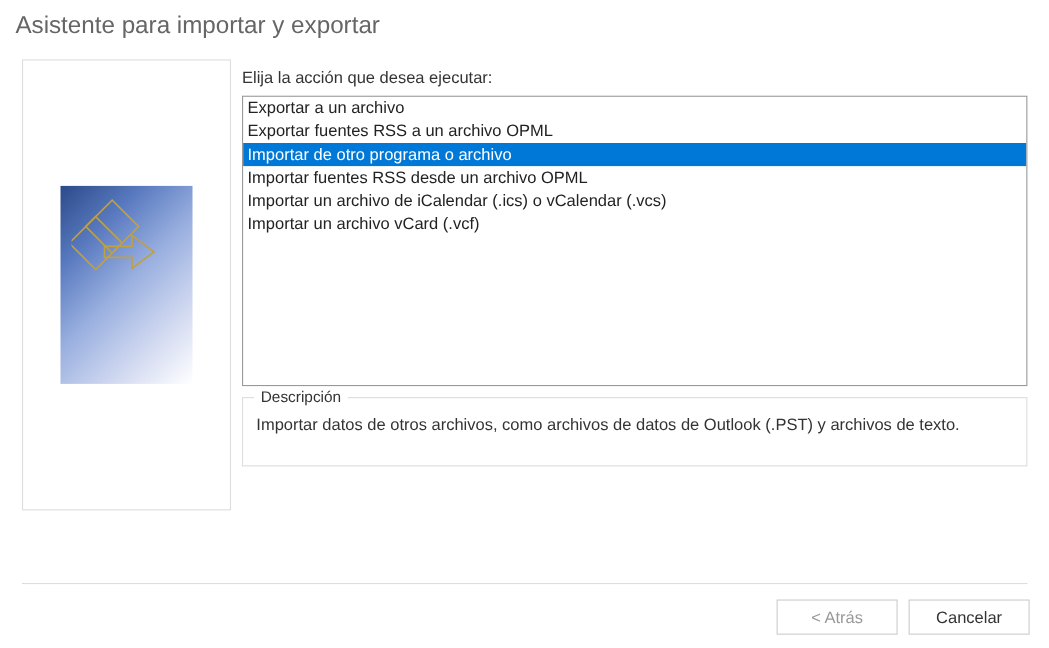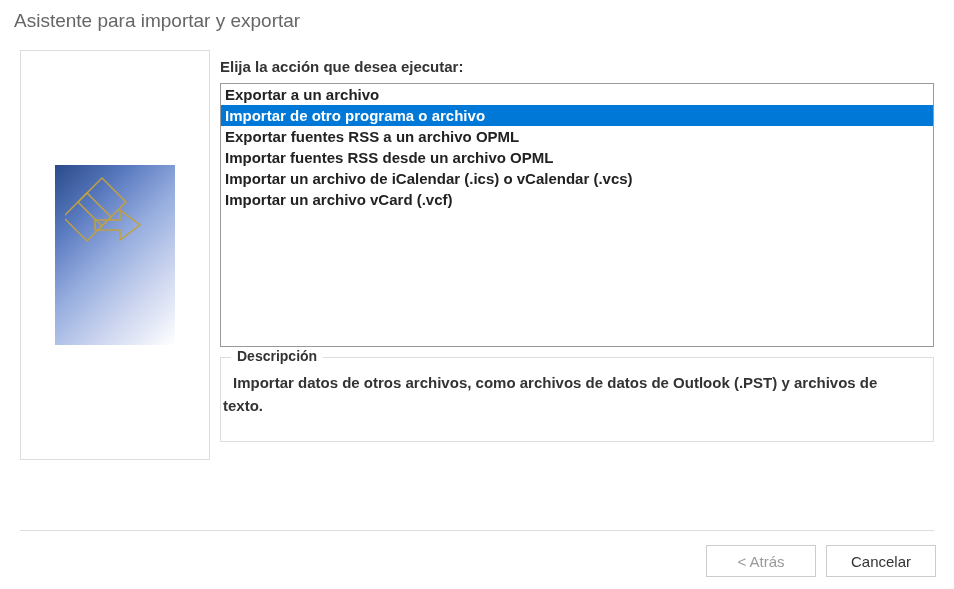--- a/index.html
+++ b/index.html
@@ -8,29 +8,28 @@
       font-size: 14px;
       background: #ffffff;
       color: #333;
       width: 954px;
       height: 589px;
       overflow: hidden;
       position: relative;
     }
     .titlebar {
       padding: 10px 14px 8px;
-      font-size: 19px;
+      font-size: 22px;
       color: #666;
       font-weight: 400;
     }
     .content {
       display: flex;
       padding: 10px 20px 0 20px;
       gap: 10px;
-      font-weight: bold;
     }
     .left-panel {
       width: 190px;
       height: 410px;
       border: 1px solid #ddd;
       background: #fff;
       display: flex;
       align-items: center;
       justify-content: center;
     }
@@ -143,22 +142,22 @@
         <path d="M 30 45 L 55 45 L 55 35 L 75 50 L 55 65 L 55 55 L 30 55 Z" fill="none" stroke="#c0a040" stroke-width="1.5"></path>
       </svg>
     </div>
   </div>
 
   <div class="right-panel">
     <div class="prompt-label">Elija la acción que desea ejecutar:</div>
 
     <div class="listbox" id="action-listbox">
         <div class="list-item">Exportar a un archivo</div>
+        <div class="list-item">Exportar fuentes RSS a un archivo OPML</div>
         <div class="list-item selected">Importar de otro programa o archivo</div>
-        <div class="list-item">Exportar fuentes RSS a un archivo OPML</div>
         <div class="list-item">Importar fuentes RSS desde un archivo OPML</div>
         <div class="list-item">Importar un archivo de iCalendar (.ics) o vCalendar (.vcs)</div>
         <div class="list-item">Importar un archivo vCard (.vcf)</div>
       </div>
 
     <div class="description-group">
       <div class="description-legend">Descripción</div>
       <div class="description-text">Importar datos de otros archivos, como archivos de datos de Outlook (.PST) y archivos de texto.</div>
     </div>
   </div>

